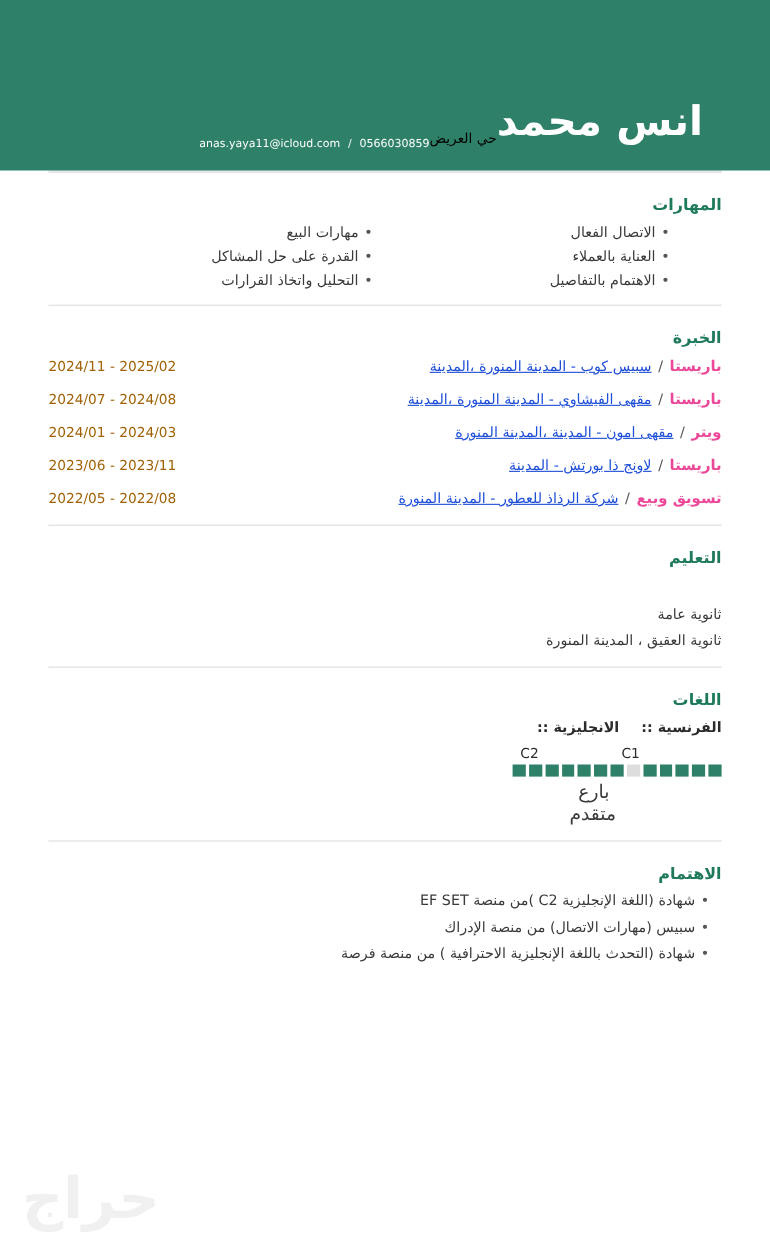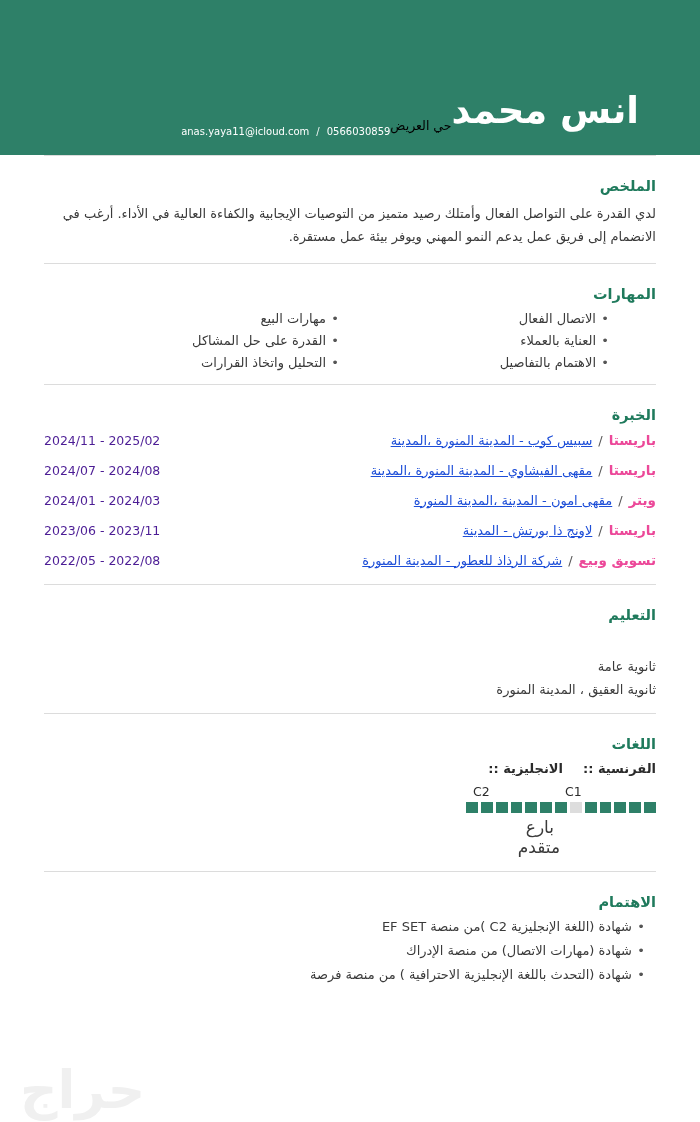--- a/index.html
+++ b/index.html
@@ -149,21 +149,21 @@
   .exp-title {
     font-weight: bold;
     color: #ec4899;
     font-size: 13.5px;
   }
   .exp-slash { color: #555; }
   .exp-place { color: #1d4ed8; text-decoration: underline; }
   .exp-dates {
     direction: ltr;
     unicode-bidi: isolate;
-    color: #4c1d95;
+    color: #a16207;
     font-size: 12.5px;
     white-space: nowrap;
   }
 
   
   .edu-list {
     display: flex;
     flex-direction: column;
     gap: 8px;
     text-align: right;
@@ -273,24 +273,20 @@
       <span>anas.yaya11@icloud.com</span>
       <span class="contact-sep">/</span>
       <span>0566030859</span>
     </div>
   </div>
 </div>
 
 <div class="page">
 
   <div class="divider"></div>
-  <div class="section">
-    <div class="section-title">الملخص</div>
-    <div class="summary-text">لدي القدرة على التواصل الفعال وأمتلك رصيد متميز من التوصيات الإيجابية والكفاءة العالية في الأداء. أرغب في الانضمام إلى فريق عمل يدعم النمو المهني ويوفر بيئة عمل مستقرة.</div>
-  </div>
 
   <div class="divider"></div>
   <div class="section">
     <div class="section-title">المهارات</div>
     <div class="skills-grid">
       <div class="skills-col col-left">
         <div class="skill-item">
           <span class="bullet">•</span>
           <span class="skill-label">الاتصال الفعال</span>
         </div>
@@ -423,21 +419,21 @@
   <div class="divider"></div>
   <div class="section">
     <div class="section-title">الاهتمام</div>
     <div class="cert-list">
       <div class="cert-item">
         <span class="bullet">•</span>
         <span class="cert-label">شهادة (اللغة الإنجليزية C2 )من منصة EF SET</span>
       </div>
       <div class="cert-item">
         <span class="bullet">•</span>
-        <span class="cert-label">شهادة (مهارات الاتصال) من منصة الإدراك</span>
+        <span class="cert-label">سبيس (مهارات الاتصال) من منصة الإدراك</span>
       </div>
       <div class="cert-item">
         <span class="bullet">•</span>
         <span class="cert-label">شهادة (التحدث باللغة الإنجليزية الاحترافية ) من منصة فرصة</span>
       </div>
     </div>
   </div>
 
 </div>
 

